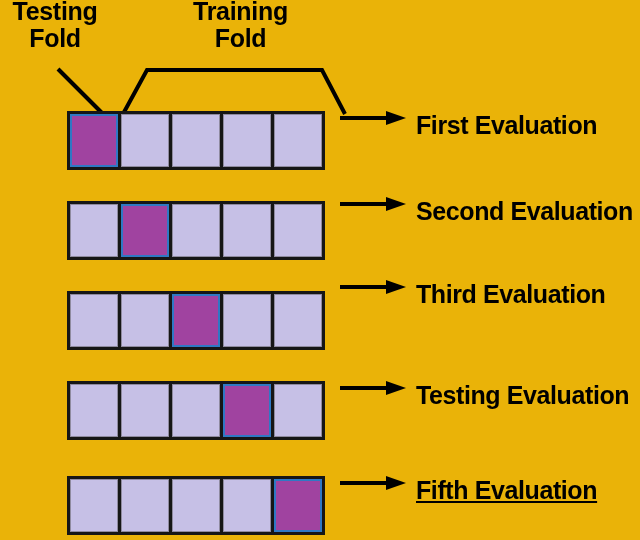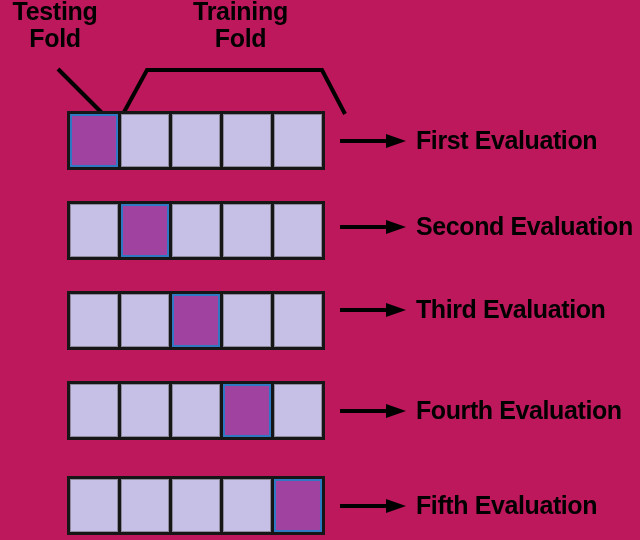--- a/index.html
+++ b/index.html
@@ -7,21 +7,21 @@
     padding: 0;
     background: #ffffff;
   }
   body {
     font-family: "Liberation Sans", sans-serif;
   }
   #canvas {
     position: relative;
     width: 640px;
     height: 540px;
-    background: #be185d;
+    background: #eab308;
     overflow: hidden;
   }
 
   
   .fold-label {
     position: absolute;
     font-family: "Liberation Sans", sans-serif;
     font-weight: bold;
     font-size: 25px;
     line-height: 27px;
@@ -80,21 +80,21 @@
     border-color: #161616;
     box-shadow: inset 0 0 0 2px #2f78c4;
   }
 
   
   .eval-group {
     position: absolute;
     left: 340px;
     display: flex;
     flex-direction: row;
-    align-items: center;
+    align-items: flex-start;
     height: 59px;
   }
   .eval-arrow {
     position: relative;
     width: 68px;
     height: 14px;
     flex: 0 0 auto;
   }
   .eval-arrow .shaft {
     position: absolute;
@@ -199,22 +199,22 @@
         <div class="shaft"></div>
         <div class="head"></div>
       </div>
       <div class="eval-label">Third Evaluation</div>
     </div>
     <div class="eval-group" style="top: 381px;">
       <div class="eval-arrow">
         <div class="shaft"></div>
         <div class="head"></div>
       </div>
-      <div class="eval-label">Fourth Evaluation</div>
-    </div>
-    <div class="eval-group" style="top: 476px;">
+      <div class="eval-label">Testing Evaluation</div>
+    </div>
+    <div class="eval-group" style="top: 476px; text-decoration: underline;">
       <div class="eval-arrow">
         <div class="shaft"></div>
         <div class="head"></div>
       </div>
       <div class="eval-label">Fifth Evaluation</div>
     </div>
   </div>
 
 </body></html>

